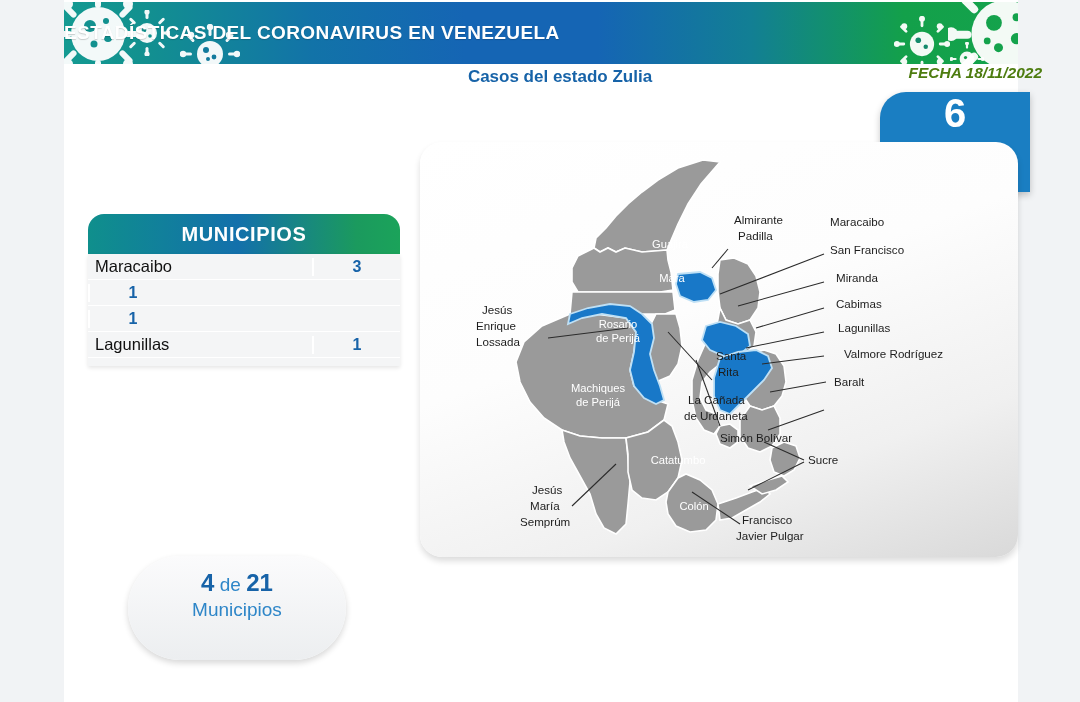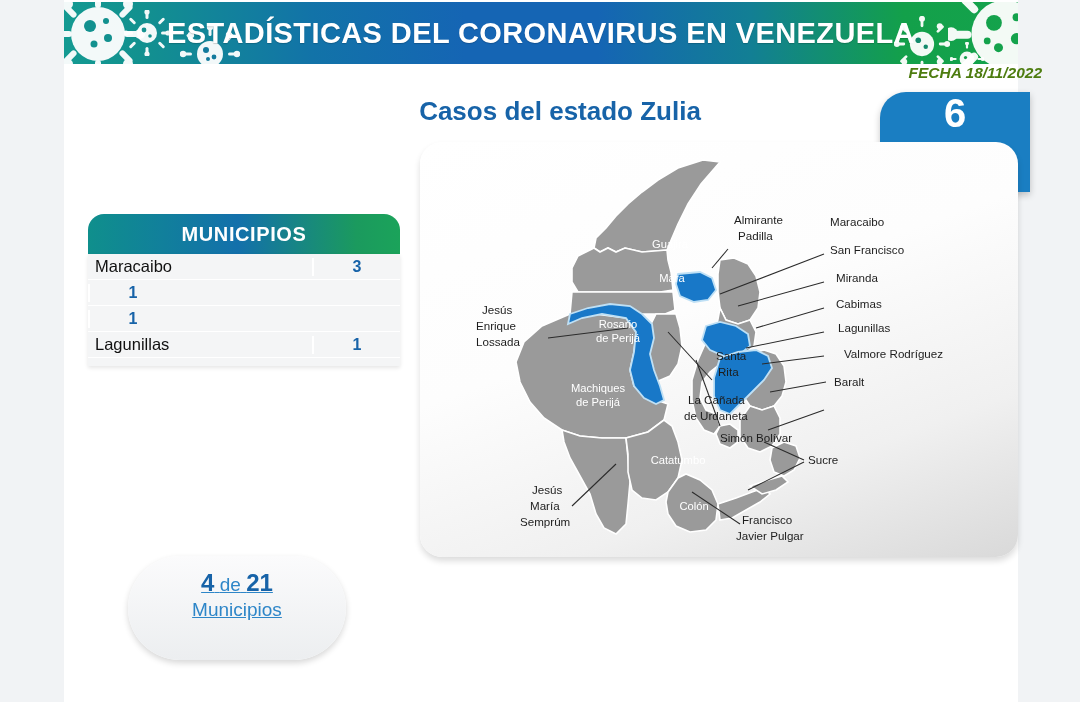--- a/index.html
+++ b/index.html
@@ -29,40 +29,38 @@
     background: linear-gradient(90deg,
         #149a92 0%, #12918f 8%, #1273a8 26%,
         #1565b4 42%, #1565b4 56%, #127f94 72%,
         #13a04a 88%, #14a34c 100%);
     overflow: hidden;
   }
   #banner .btitle {
     position: absolute;
     left: 0; right: 0; top: 50%;
     transform: translateY(-50%);
-    text-align: center;
     color: #ffffff;
-    font-size: 29px;
+    font-size: 19px;
     font-weight: bold;
     letter-spacing: 0.4px;
     white-space: nowrap;
     text-shadow: 0 1px 1px rgba(0,0,0,.18);
   }
   .virus { position: absolute; opacity: .95; }
 
   
   #title {
     position: absolute;
     left: 300px; top: 66px; width: 520px;
     text-align: center;
     color: #1763a8;
-    font-size: 26px;
+    font-size: 17px;
     font-weight: bold;
     line-height: 1.32;
-    margin-top: 28px;
   }
   #fecha {
     position: absolute;
     right: 38px; top: 64px;
     font-size: 15.5px;
     font-weight: bold;
     font-style: italic;
     color: #4d7c0f;
     white-space: nowrap;
   }
@@ -135,21 +133,20 @@
 
   
   #affected {
     position: absolute;
     left: 128px; top: 556px; width: 218px; height: 104px;
     background: linear-gradient(180deg, #fbfbfc 0%, #eceef0 100%);
     border-radius: 52px;
     box-shadow: 0 3px 6px rgba(0,0,0,.16);
     text-align: center;
     color: #2e86c8;
-    text-decoration: underline;
   }
   #affected .line1 { margin-top: 12px; font-size: 19px; line-height: 1.25; }
   #affected .line1 .big { font-size: 24px; font-weight: bold; color: #1763a8; }
   #affected .line2 { font-size: 19px; line-height: 1.3; }
 
   
   #mapPanel {
     position: absolute;
     left: 420px; top: 142px; width: 598px; height: 415px;
     background: linear-gradient(160deg, #ffffff 0%, #fdfdfd 42%, #f0f0f0 74%, #d9d9d9 100%);

